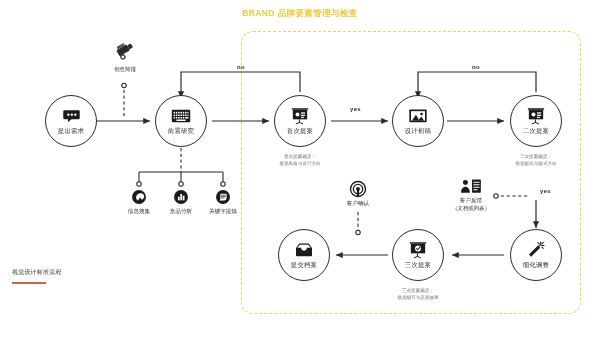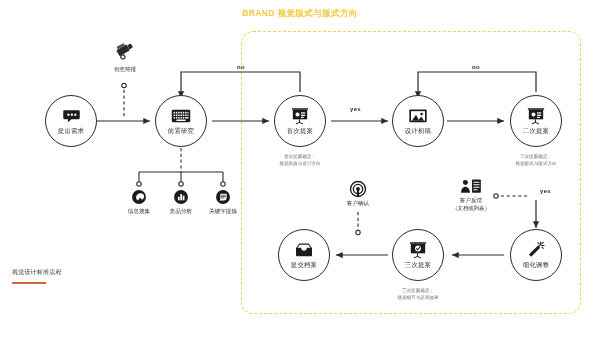--- a/index.html
+++ b/index.html
@@ -150,21 +150,21 @@
     width: 600px;
     height: 345px;
     pointer-events: none;
   }
 </style>
 </head>
 <body>
 
 <div id="stage">
 
-  <div class="brand-title">BRAND 视觉版式与版式方向</div>
+  <div class="brand-title">BRAND 品牌要素管理与检查</div>
   <div class="brand-box"></div>
 
   <svg class="wires" viewBox="0 0 600 345">
     <defs>
       <marker id="ah" markerWidth="7" markerHeight="7" refX="5.6" refY="2.6" orient="auto">
         <path d="M0,0 L5.6,2.6 L0,5.2 z" fill="#2b2b2b"></path>
       </marker>
     </defs>
 
     <line x1="97" y1="121" x2="150" y2="121" stroke="#2b2b2b" stroke-width="1.2" marker-end="url(#ah)"></line>

